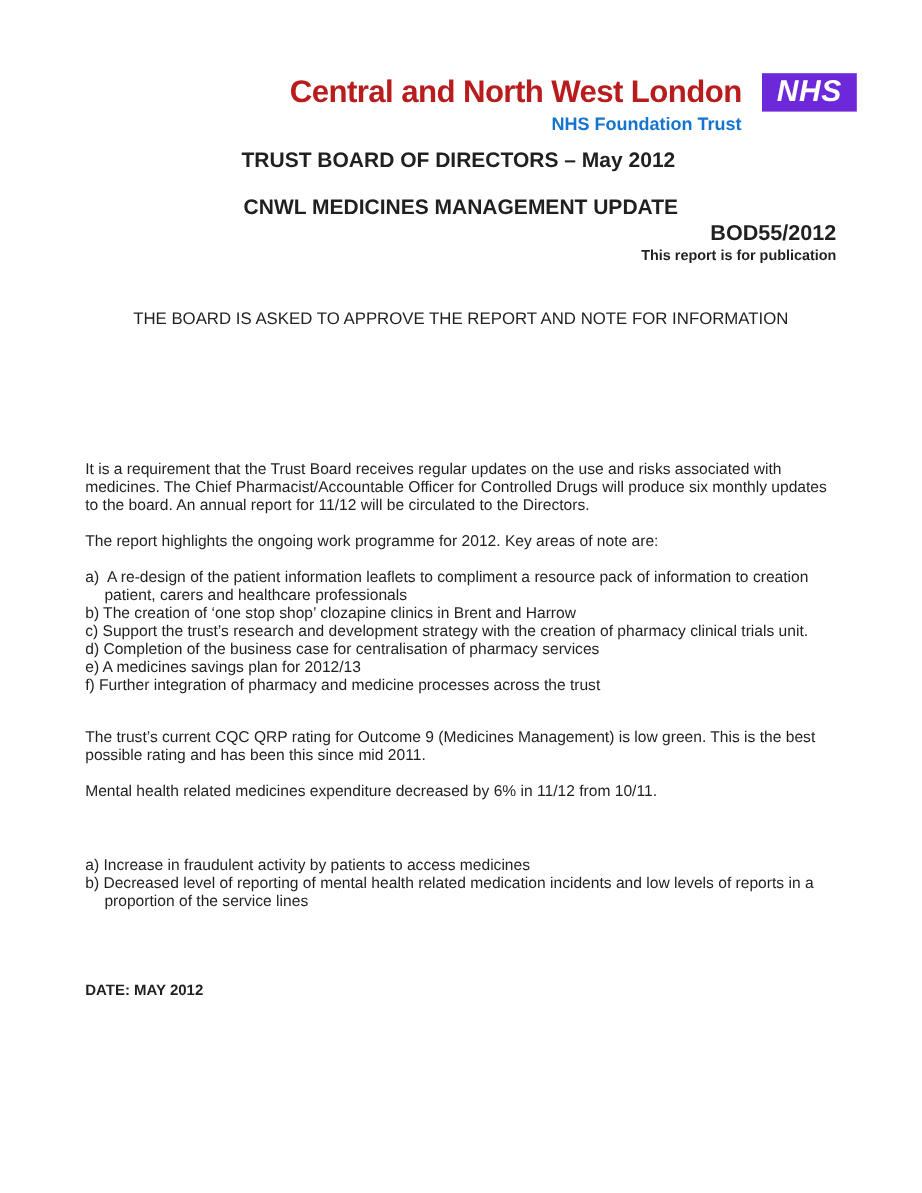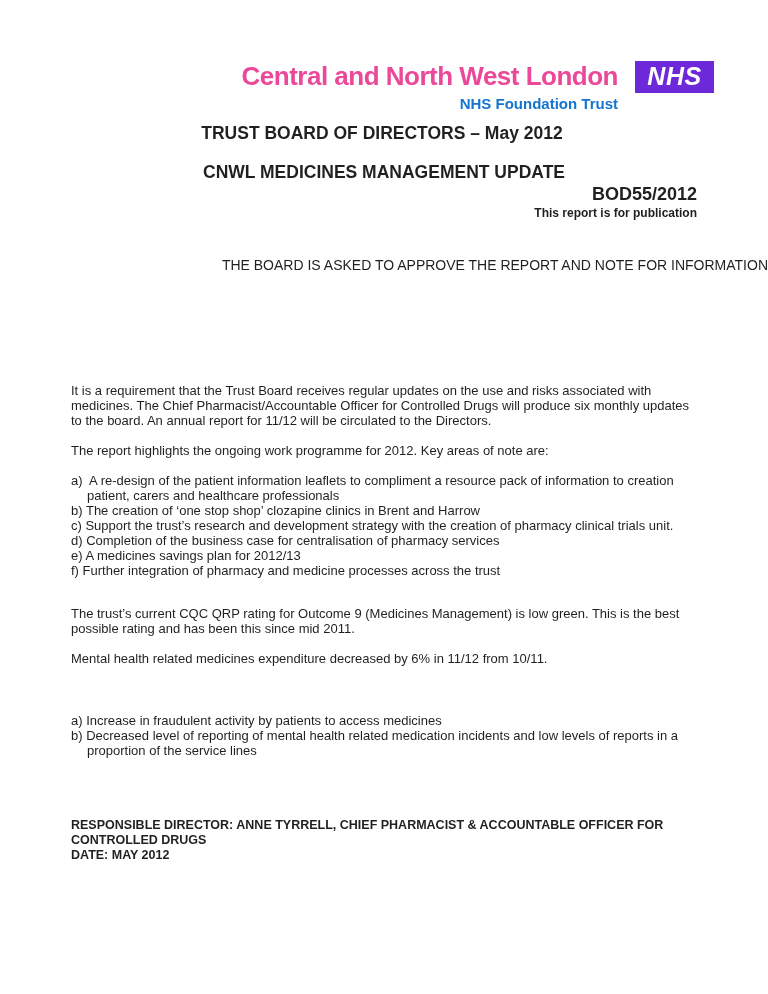--- a/index.html
+++ b/index.html
@@ -12,21 +12,21 @@
   .page {
     position:relative;
     width:768px; height:994px;
     background:#ffffff;
     overflow:hidden;
   }
 
   
   .org-name {
     position:absolute; top:61px; right:150px;
-    font-size:26px; font-weight:bold; color:#ec4899;
+    font-size:26px; font-weight:bold; color:#b91c1c;
     letter-spacing:-0.5px; white-space:nowrap;
   }
   .nhs-logo {
     position:absolute; top:61px; left:635px;
     width:79px; height:32px;
     background:#6d28d9;
     display:flex; align-items:center; justify-content:center;
   }
   .nhs-logo span {
     color:#ffffff; font-weight:bold; font-style:italic;
@@ -52,21 +52,21 @@
   .ref-line {
     position:absolute; top:184px; right:71px;
     font-size:18px; font-weight:bold; text-align:right;
   }
   .pub-note {
     position:absolute; top:206px; right:71px;
     font-size:12px; font-weight:bold; text-align:right;
   }
   .board-request {
     position:absolute; top:257px; left:0; width:768px;
-    text-align:right; font-size:14px; font-weight:normal;
+    text-align:center; font-size:14px; font-weight:normal;
   }
 
   
   .exec-heading {
     position:absolute; top:355px; left:0; width:768px;
     text-align:center; font-size:14px; font-weight:bold;
   }
   .block {
     position:absolute; left:71px; width:627px;
     font-size:13px; line-height:15px;
@@ -122,17 +122,16 @@
 
   <div class="block b-expend">Mental health related medicines expenditure decreased by 6% in 11/12 from 10/11.</div>
 
 
   <div class="block b-concerns">
     <div class="hang">a) Increase in fraudulent activity by patients to access medicines</div>
     <div class="hang">b) Decreased level of reporting of mental health related medication incidents and low levels of reports in a proportion of the service lines</div>
   </div>
 
   <div class="block b-footer">
-    <div>RESPONSIBLE DIRECTOR: ANNE TYRRELL, CHIEF PHARMACIST &amp; ACCOUNTABLE OFFICER FOR CONTROLLED DRUGS</div>
     <div>DATE: MAY 2012</div>
   </div>
 
 </div>
 
 </body></html>

